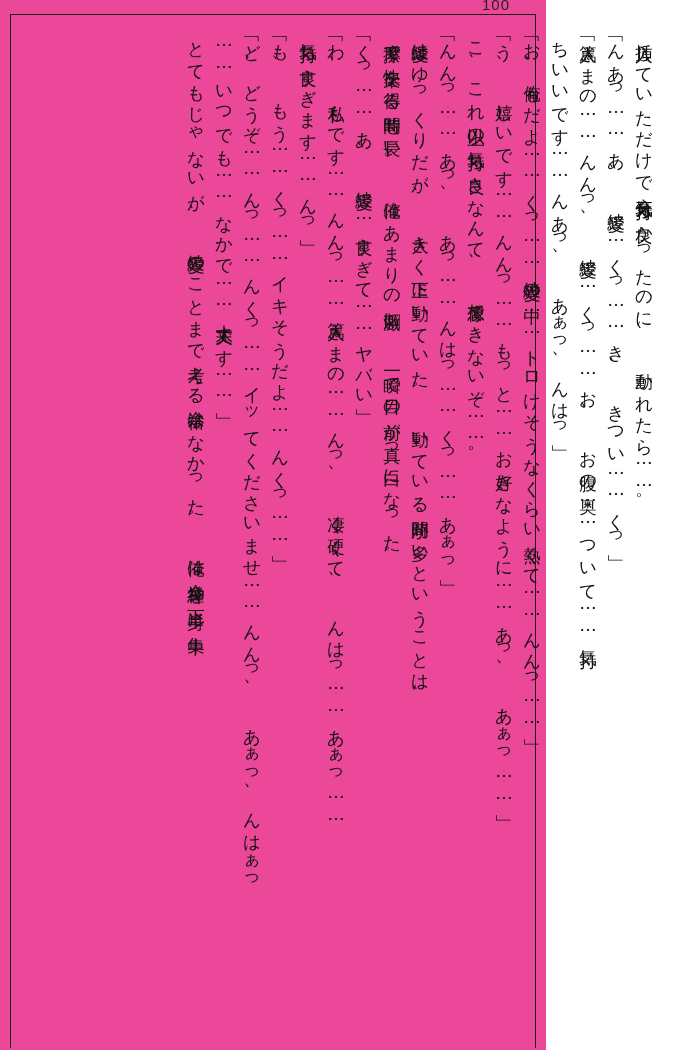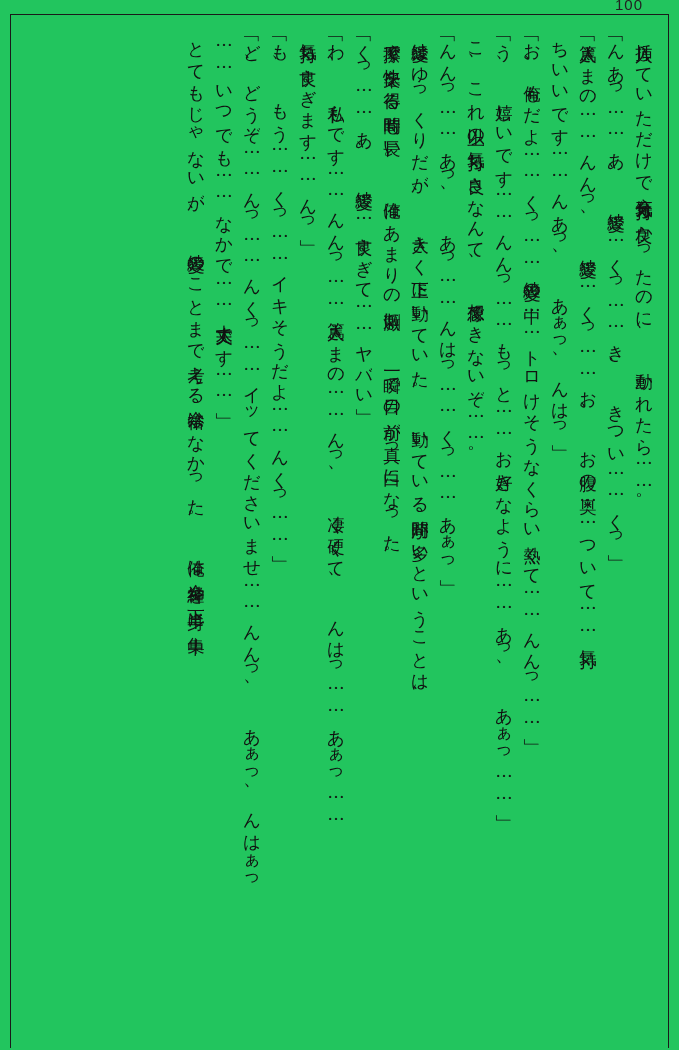--- a/index.html
+++ b/index.html
@@ -10,23 +10,23 @@
   body {
     width: 679px;
     height: 1050px;
     overflow: hidden;
     font-family: "DejaVu Serif", serif;
     color: #111111;
   }
 
   #page {
     position: relative;
-    width: 679px;
+    width: 546px;
     height: 1050px;
-    background: #22c55e;
+    background: #ec4899;
     box-sizing: border-box;
   }
 
   
   #page-number {
     position: absolute;
     top: -4px;
     right: 36px;
     font-family: "Liberation Sans", sans-serif;
     font-size: 15px;

